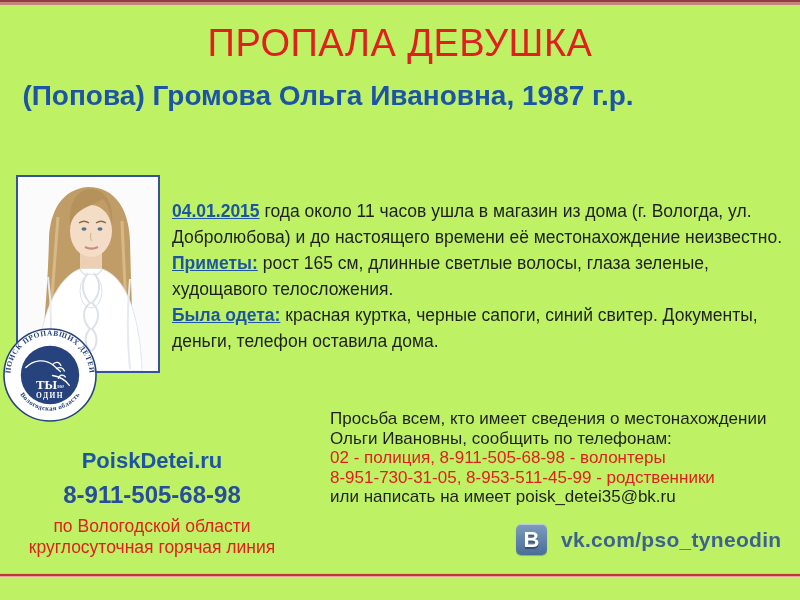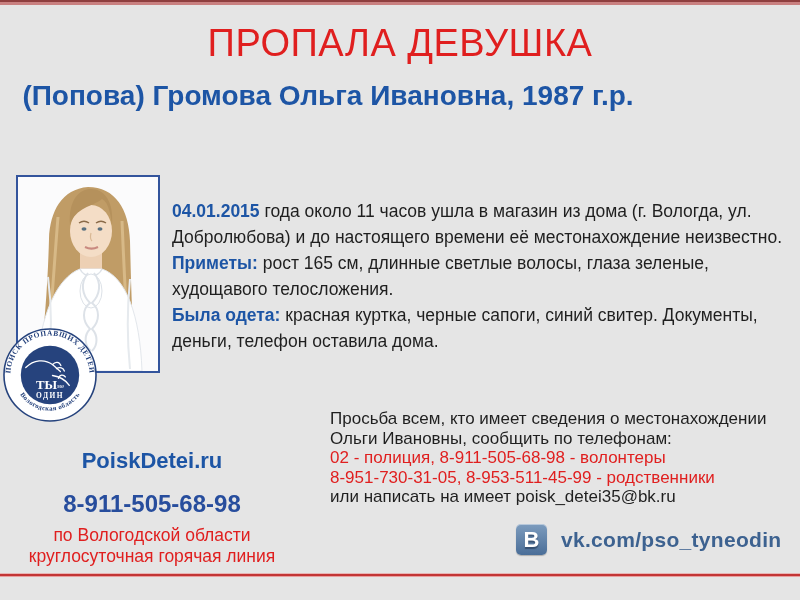--- a/index.html
+++ b/index.html
@@ -9,21 +9,21 @@
     --vk-blue:#4f75a0;
     --vk-text:#3d6290;
     --ink:#1f1f1f;
   }
   *{margin:0;padding:0;box-sizing:border-box;}
   html,body{background:#ffffff;}
   body{font-family:"Liberation Sans", sans-serif;}
   .poster{
     position:relative;
     width:800px;height:600px;
-    background:#e5e5e5;
+    background:#bef264;
     overflow:hidden;
   }
   .top-border{
     position:absolute;left:0;top:0;width:800px;height:5px;
     background:linear-gradient(to bottom,#8e3e3e 0,#8e3e3e 2px,#c98080 2px,#c98080 5px);
   }
   .title{
     position:absolute;left:0;top:22px;width:800px;
     text-align:center;
     font-size:38px;font-weight:400;letter-spacing:.5px;
@@ -41,32 +41,32 @@
   }
   .photo-frame svg{display:block;width:100%;height:100%;}
   .badge{
     position:absolute;left:2px;top:327px;width:96px;height:96px;
   }
   .description{
     position:absolute;left:172px;top:198px;width:632px;
     font-size:17.5px;line-height:26px;color:var(--ink);
   }
   .run-normal{color:var(--ink);font-weight:400;}
-  .run-blue-bold{color:var(--blue);font-weight:700;}
+  .run-blue-bold{color:var(--blue);font-weight:700;text-decoration:underline;}
   .run-red-bold{color:var(--red);font-weight:400;}
   .appeal{
     position:absolute;left:330px;top:409px;width:465px;
     text-align:left;font-size:17px;line-height:19.5px;color:#161616;
   }
   .left-col{
     position:absolute;left:4px;top:448px;width:296px;text-align:center;
   }
   .site-label{
     font-size:22px;font-weight:700;color:var(--blue);
-    margin-bottom:16px;
+    margin-bottom:7px;
   }
   .hotline-phone{
     font-size:24px;font-weight:700;color:#274d9d;
     margin-bottom:7px;
   }
   .hotline-note{
     font-size:17.5px;line-height:21px;font-weight:700;color:var(--red);
   }
   .vk-row{
     position:absolute;left:516px;top:524px;

